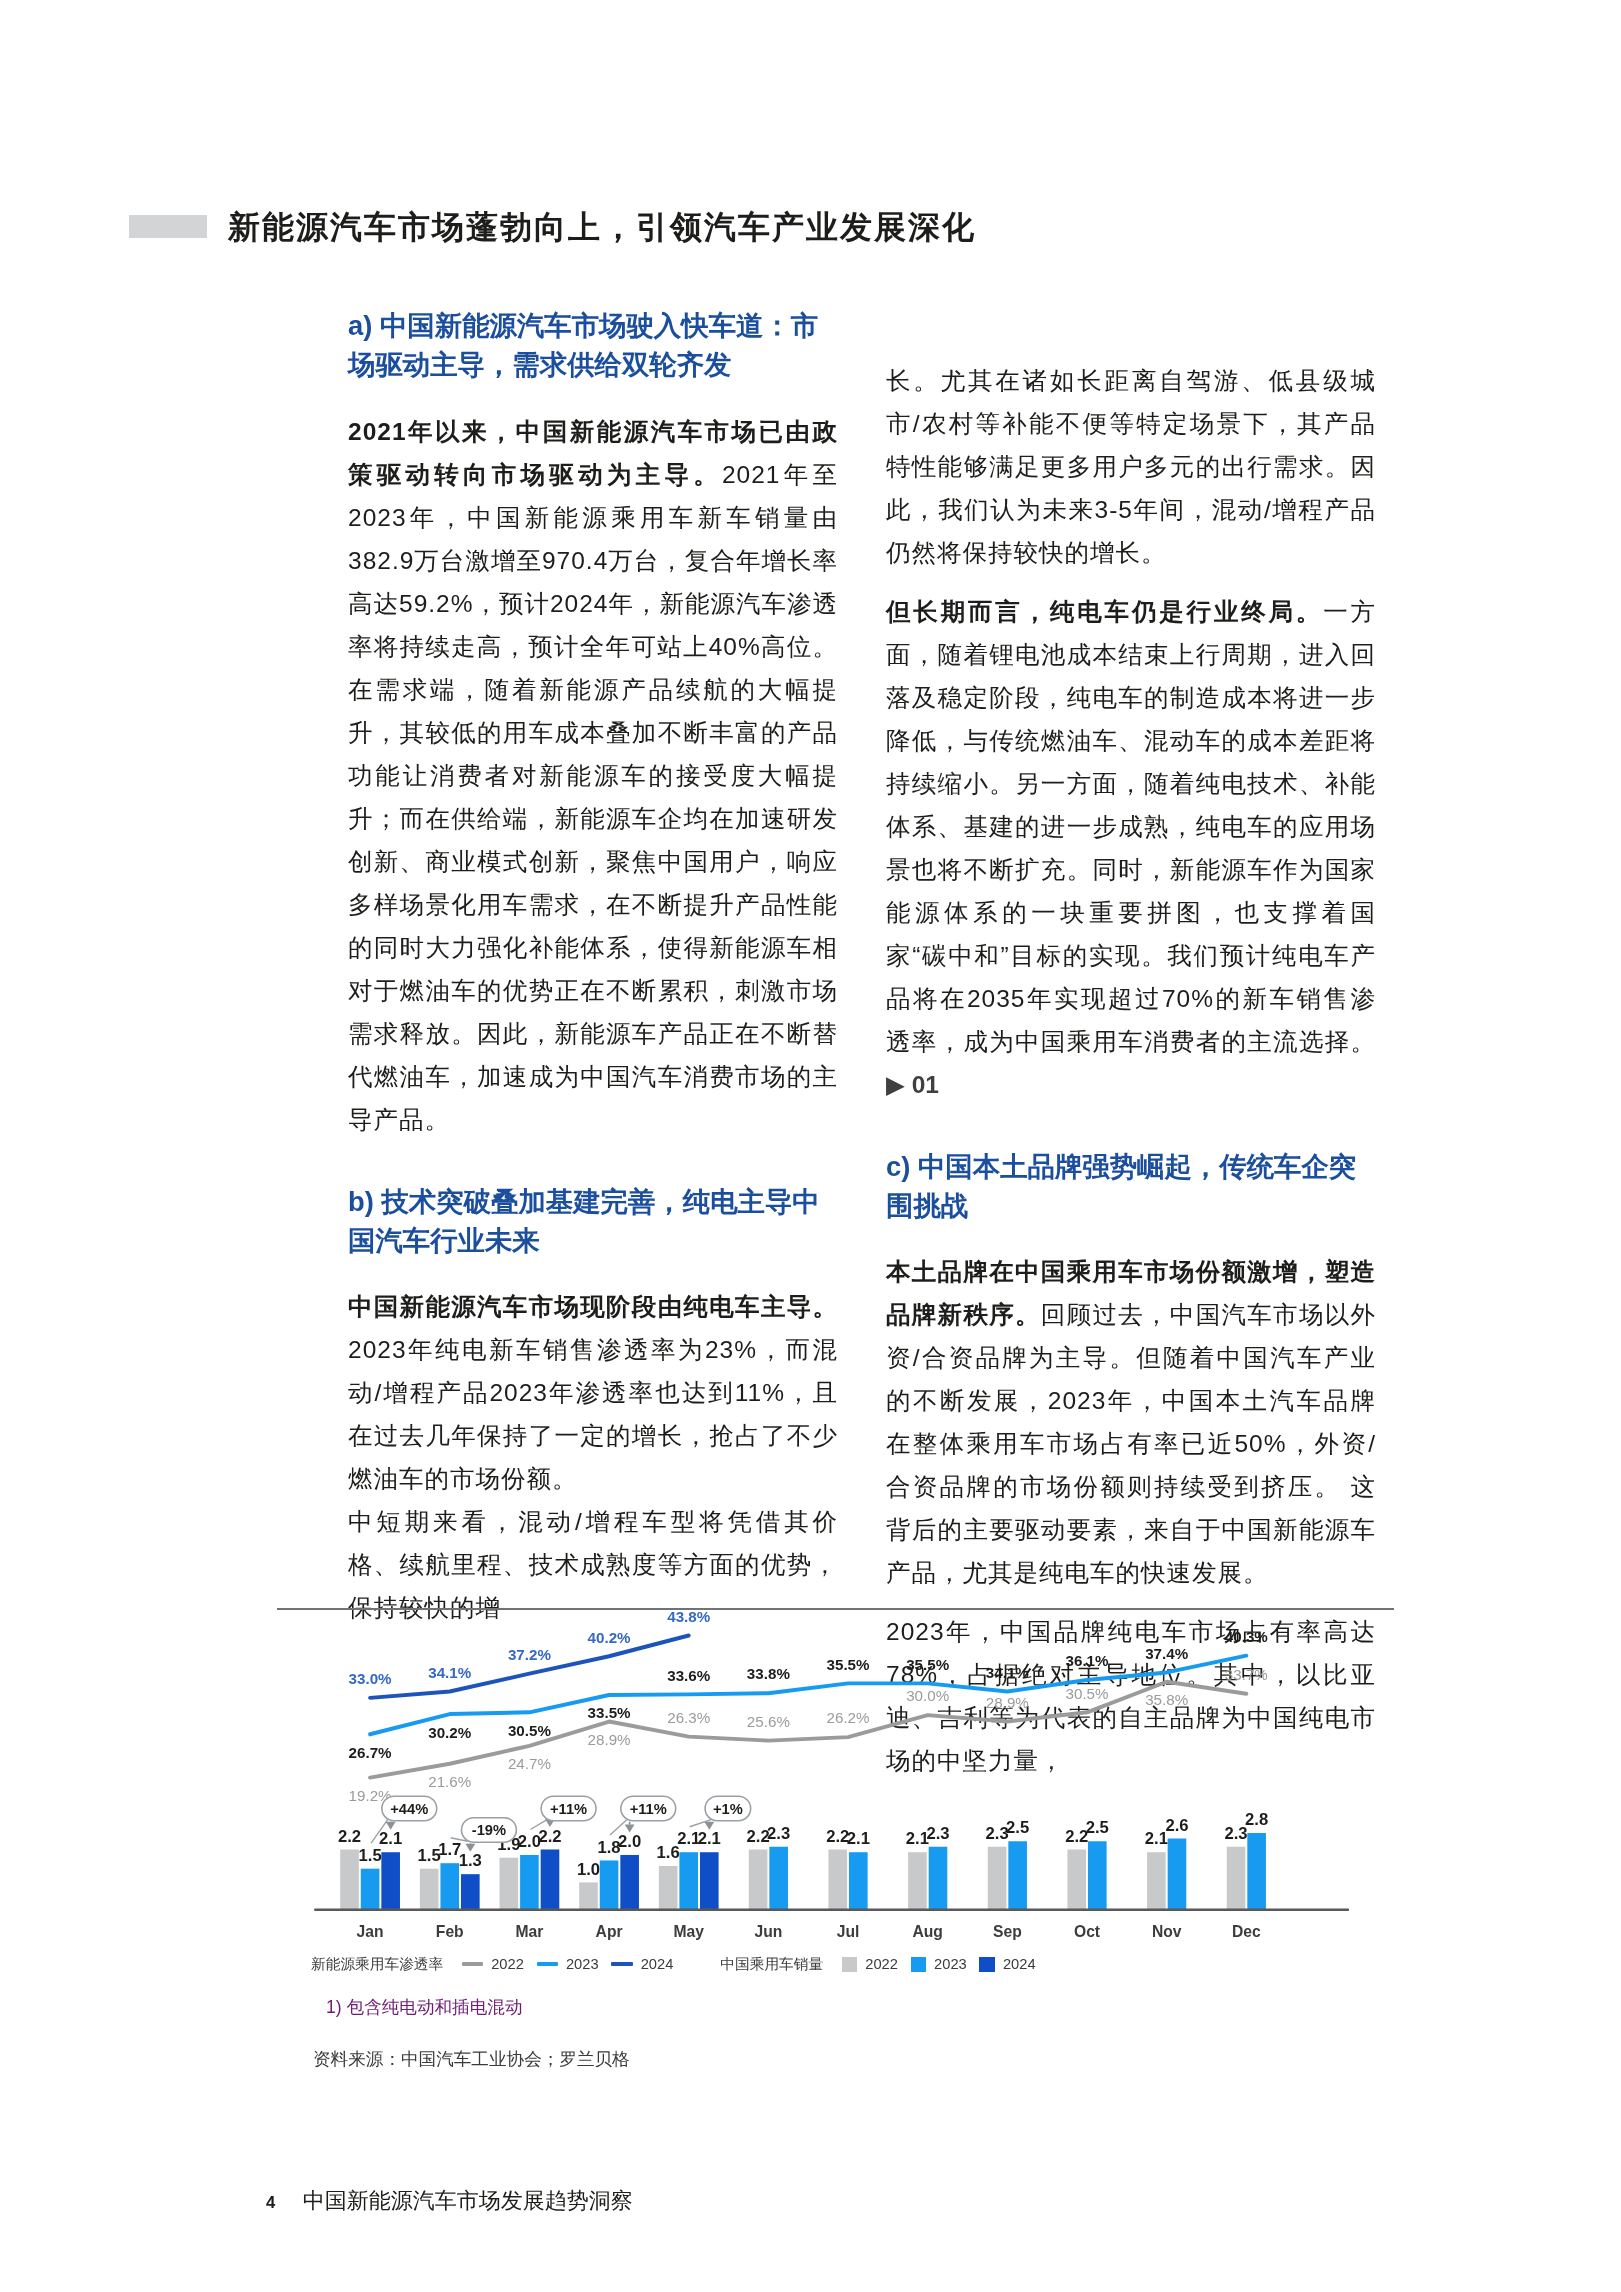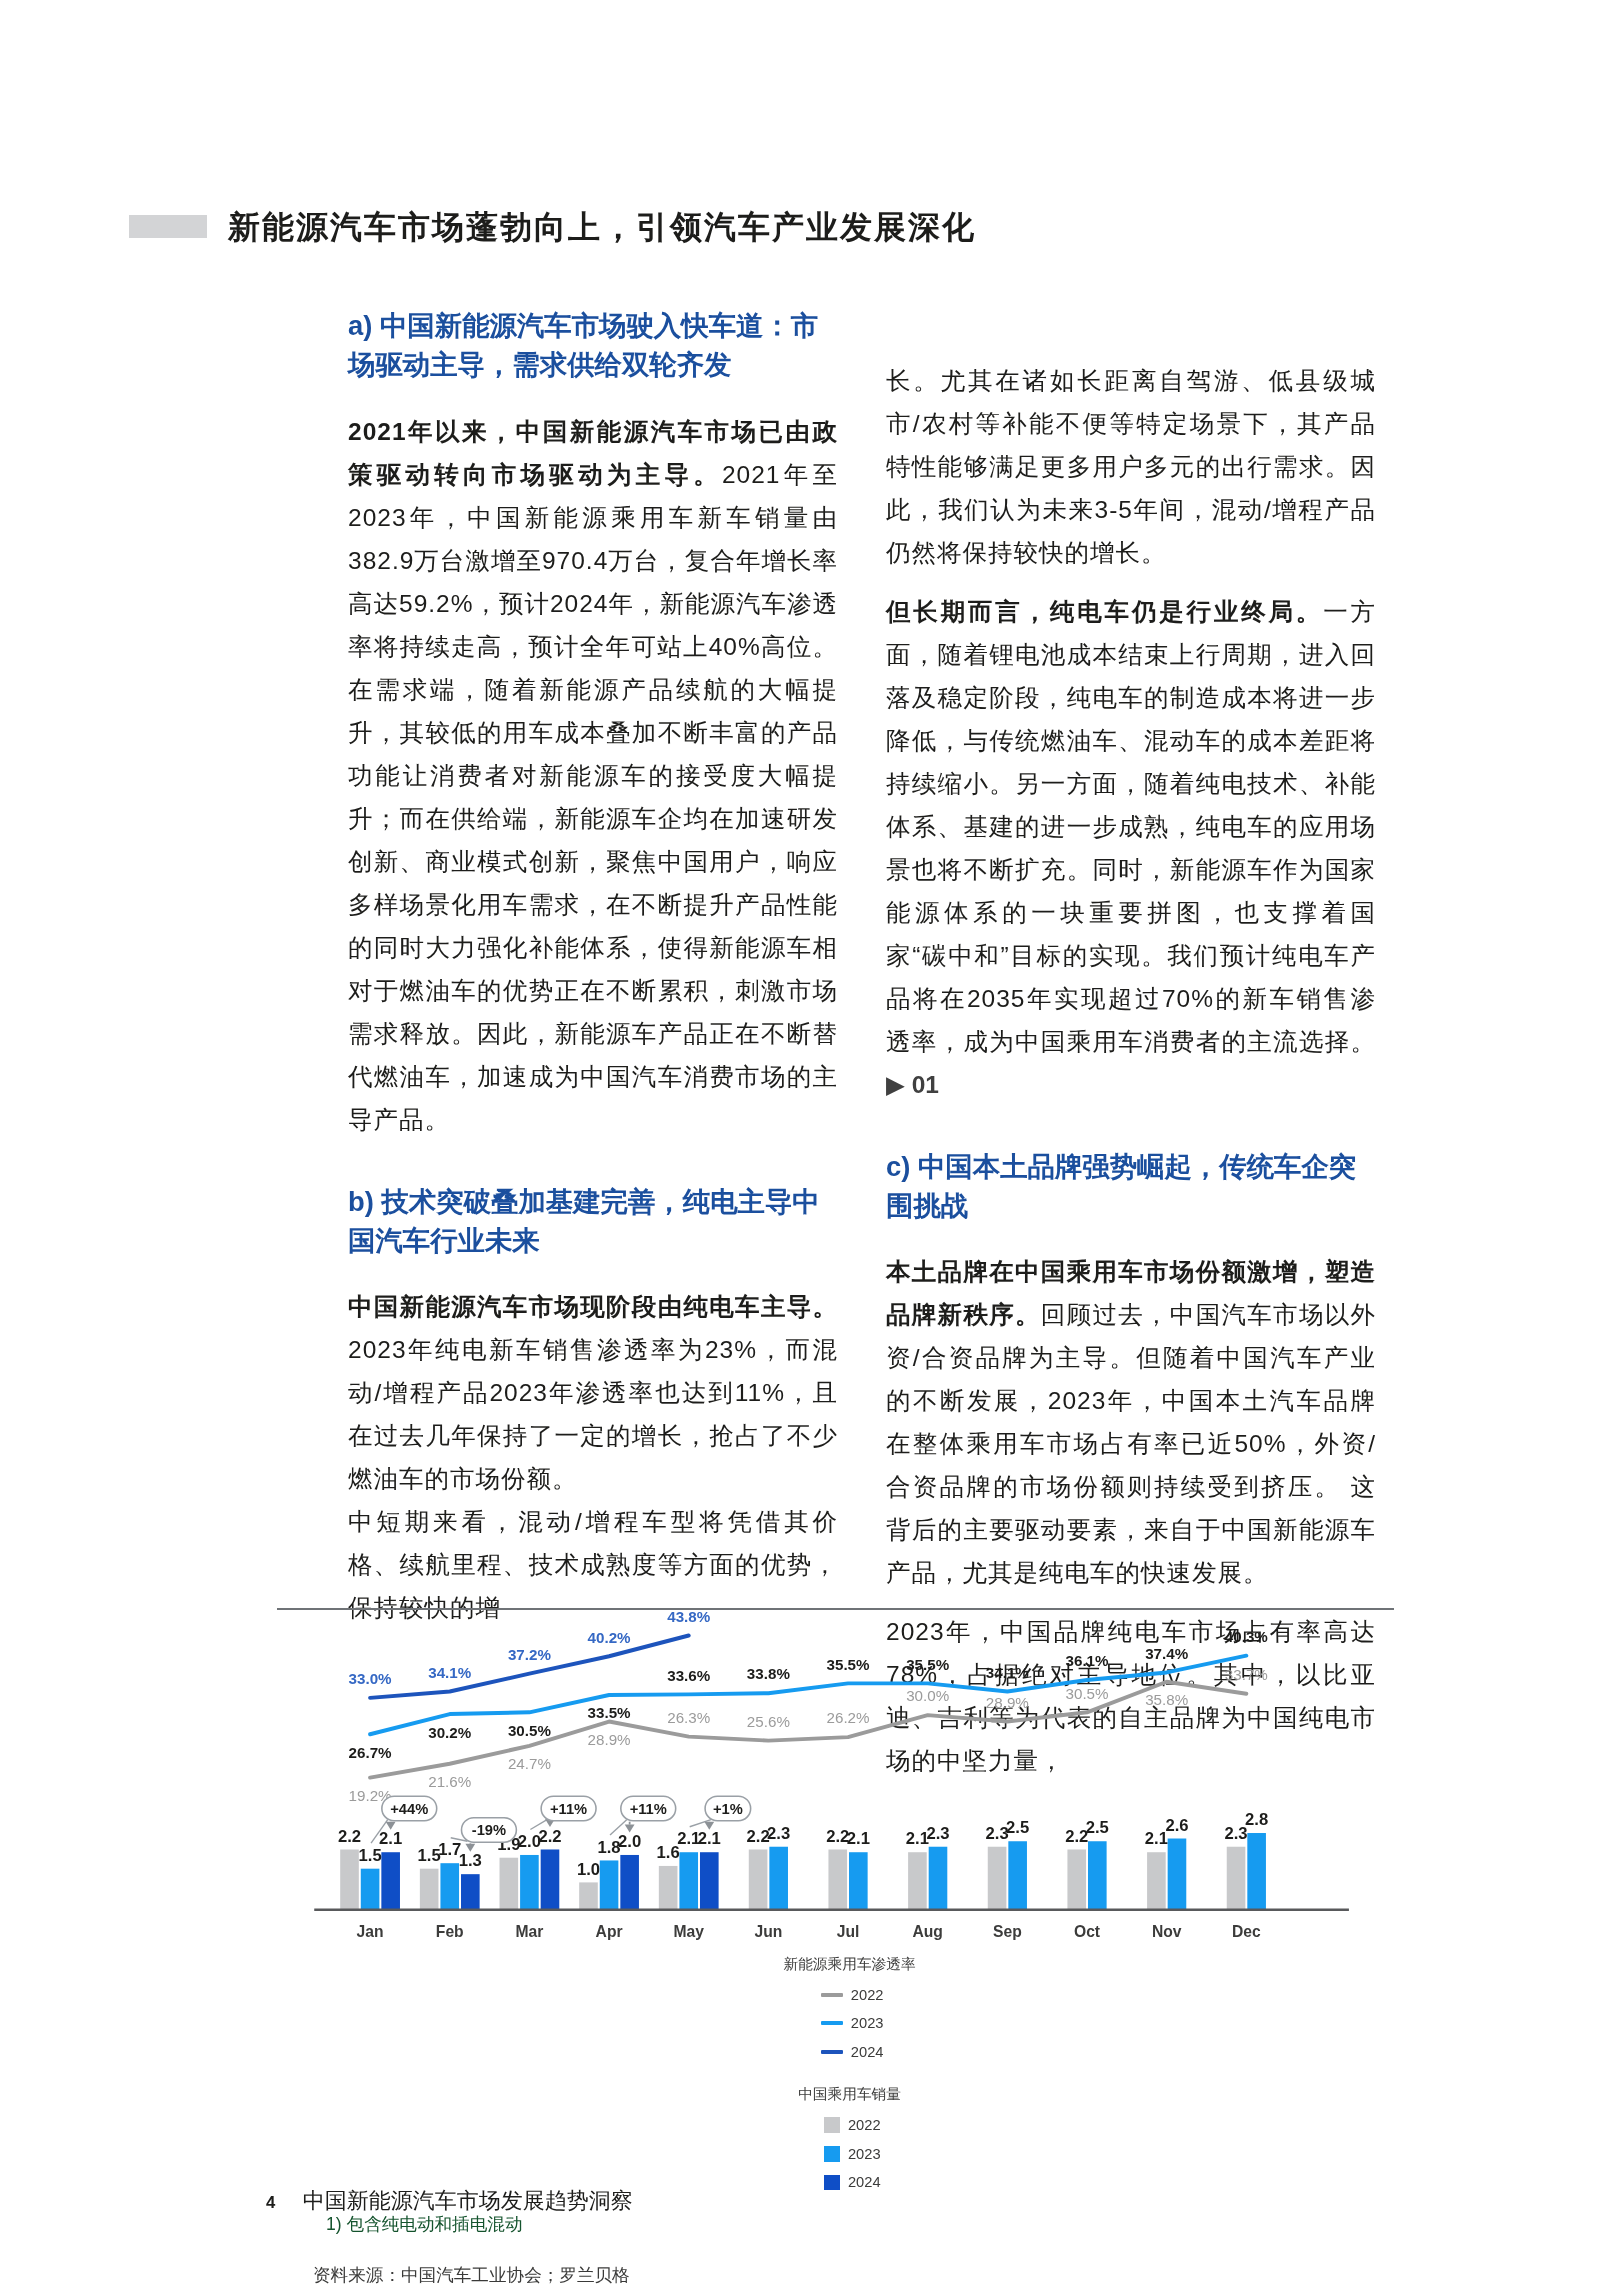--- a/index.html
+++ b/index.html
@@ -17,29 +17,29 @@
   .para.tight{margin:0;}
   .para .b{font-weight:700;}
   .fig-link{color:#404040;font-weight:700;white-space:nowrap;letter-spacing:0;}
   
   .figure{position:absolute;left:277px;top:1608px;width:1117px;}
   .fig-rule{border-top:2px solid #6f7377;width:1117px;}
   .fig-head{display:flex;align-items:baseline;gap:29px;margin:15.7px 0 5.9px;}
   .fig-number{color:#4ba1d9;font-size:26.5px;font-weight:700;}
   .fig-title{font-size:26.5px;font-weight:700;color:#1d1d1b;letter-spacing:0.5px;}
   svg.chart{display:block;margin-top:0;}
-  .legend-row{display:flex;align-items:center;gap:12.7px;font-size:14.7px;color:#3c3c3b;padding-left:34px;margin-top:3.9px;flex-direction:column;}
+  .legend-row{display:flex;align-items:center;gap:12.7px;font-size:14.7px;color:#3c3c3b;padding-left:34px;margin-top:3.9px;}
   .legend-label{margin-right:5.9px;}
   .swatch-line{display:inline-block;width:21.6px;height:3.9px;border-radius:1px;}
   .swatch-sq{display:inline-block;width:15.7px;height:15.7px;}
   .sw-2022l{background:#9b9b9b;} .sw-2023l{background:#169bf0;} .sw-2024l{background:#1d54bc;}
   .sw-2022b{background:#c8c9cb;} .sw-2023b{background:#169bf0;} .sw-2024b{background:#0f4ec6;}
   .legend-item{display:flex;align-items:center;gap:7.8px;}
   .lg-gap{width:21.6px;}
-  .fig-footnote{color:#14532d;font-size:17.6px;margin-top:21.6px;padding-left:49px;}
+  .fig-footnote{color:#701a75;font-size:17.6px;margin-top:21.6px;padding-left:49px;}
   .fig-source{color:#3a3a39;font-size:17.6px;margin-top:27.4px;padding-left:36px;}
   .footer{position:absolute;left:266px;top:2186px;display:flex;align-items:baseline;gap:27.4px;}
   .footer-num{font-size:16.7px;font-weight:700;color:#1d1d1b;}
   .footer-title{font-size:22px;font-weight:400;color:#1d1d1b;}
 </style>
 </head>
 <body>
 
 <div class="page">
   <div class="deco-bar"></div>

